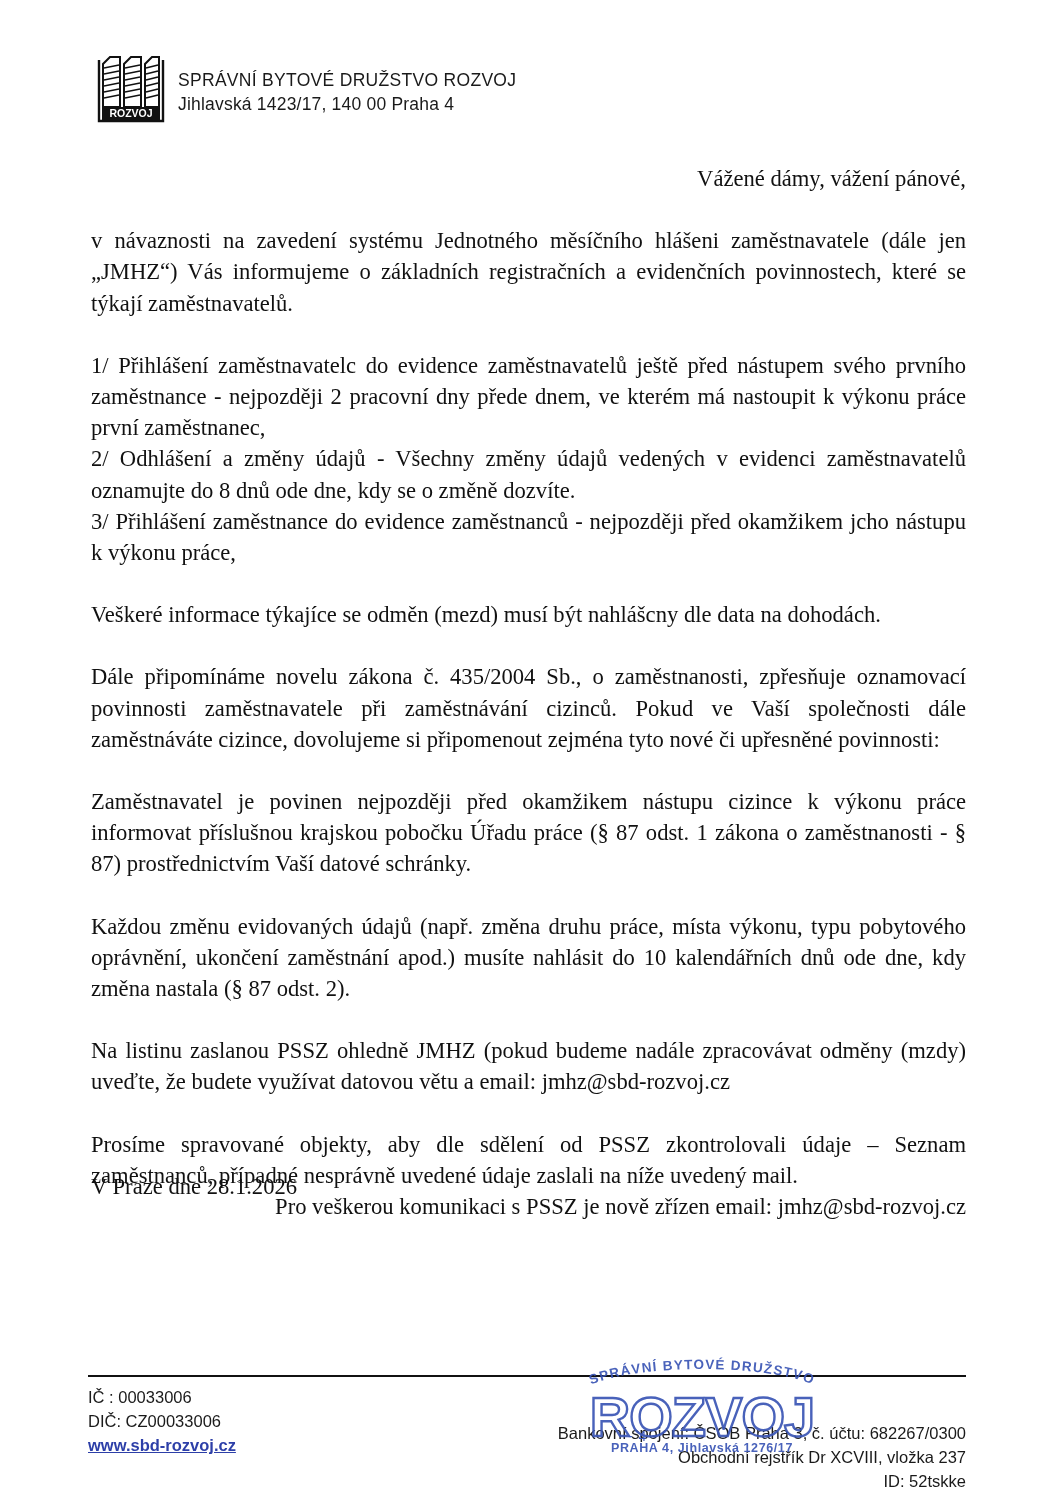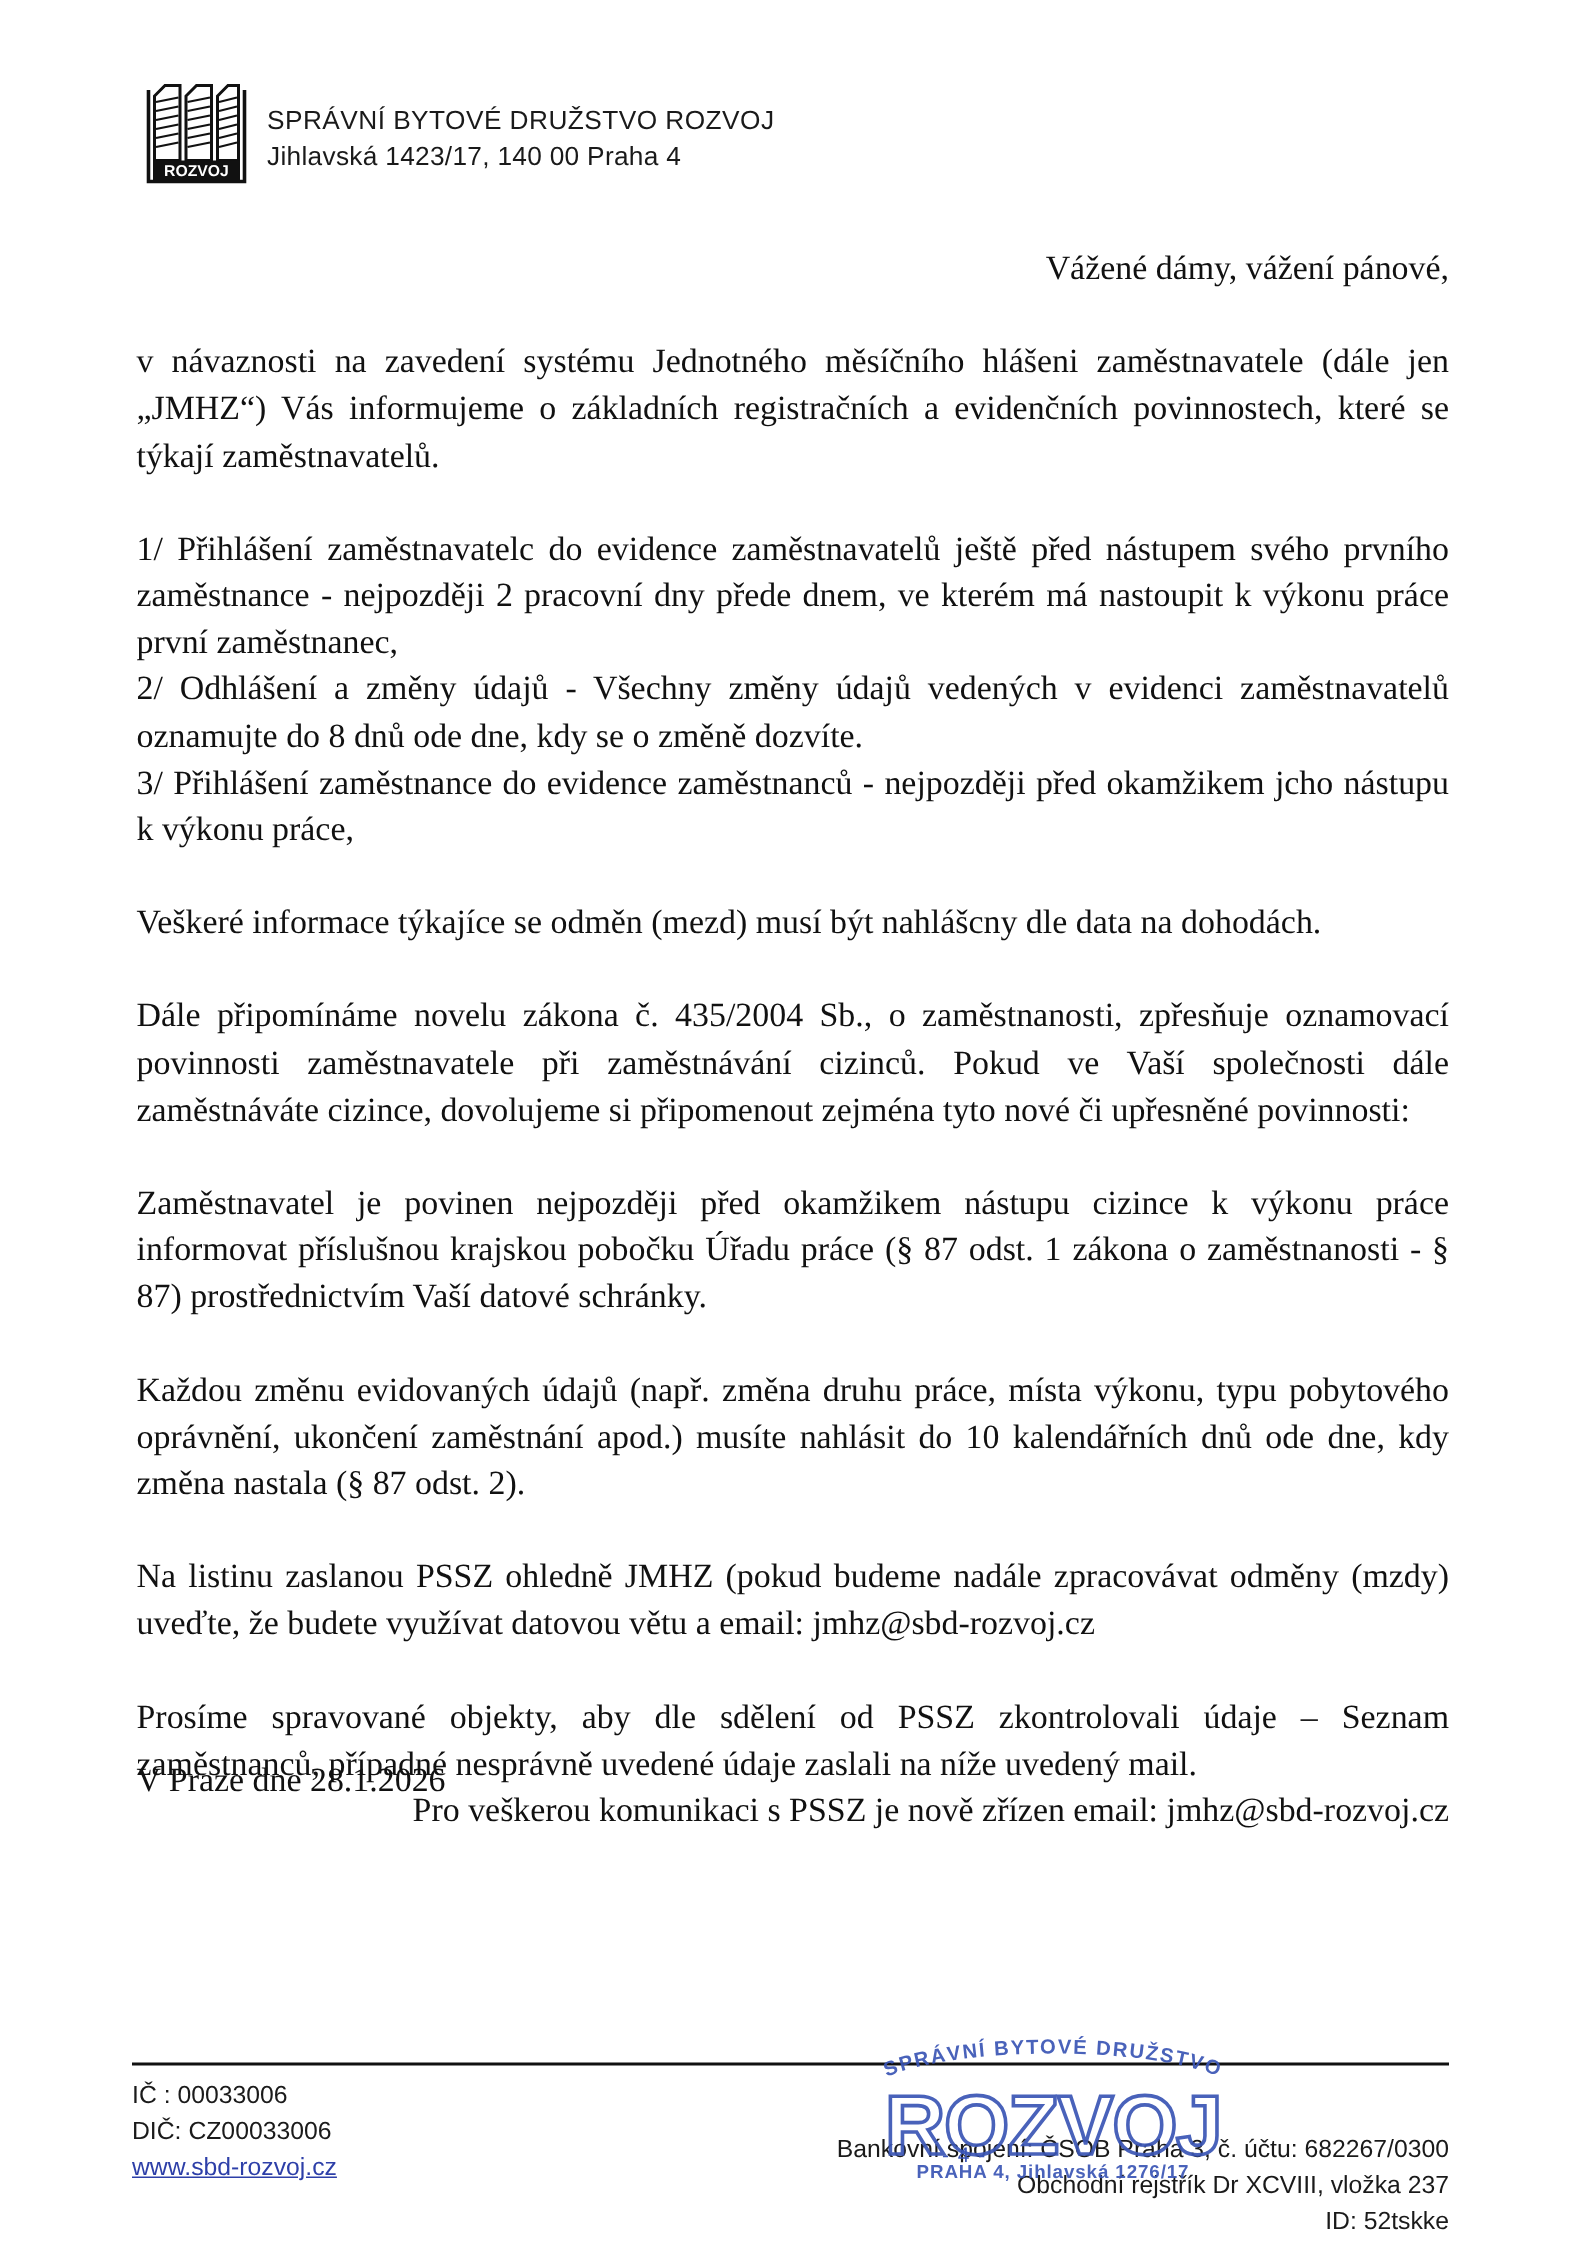--- a/index.html
+++ b/index.html
@@ -123,20 +123,21 @@
     font-size: 16.5px;
     line-height: 24px;
     color: #1a1a1a;
   }
   .footer-left { text-align: left; white-space: nowrap; }
   .footer-right { text-align: right; white-space: nowrap; margin-top: 36px; }
   .footer-url {
     color: #2d3fa8;
     text-decoration: underline;
     white-space: nowrap;
+    font-weight: bold;
   }
 
   
   .stamp {
     position: absolute;
     left: 552px;
     top: 1348px;
     width: 300px;
     height: 112px;
     pointer-events: none;

